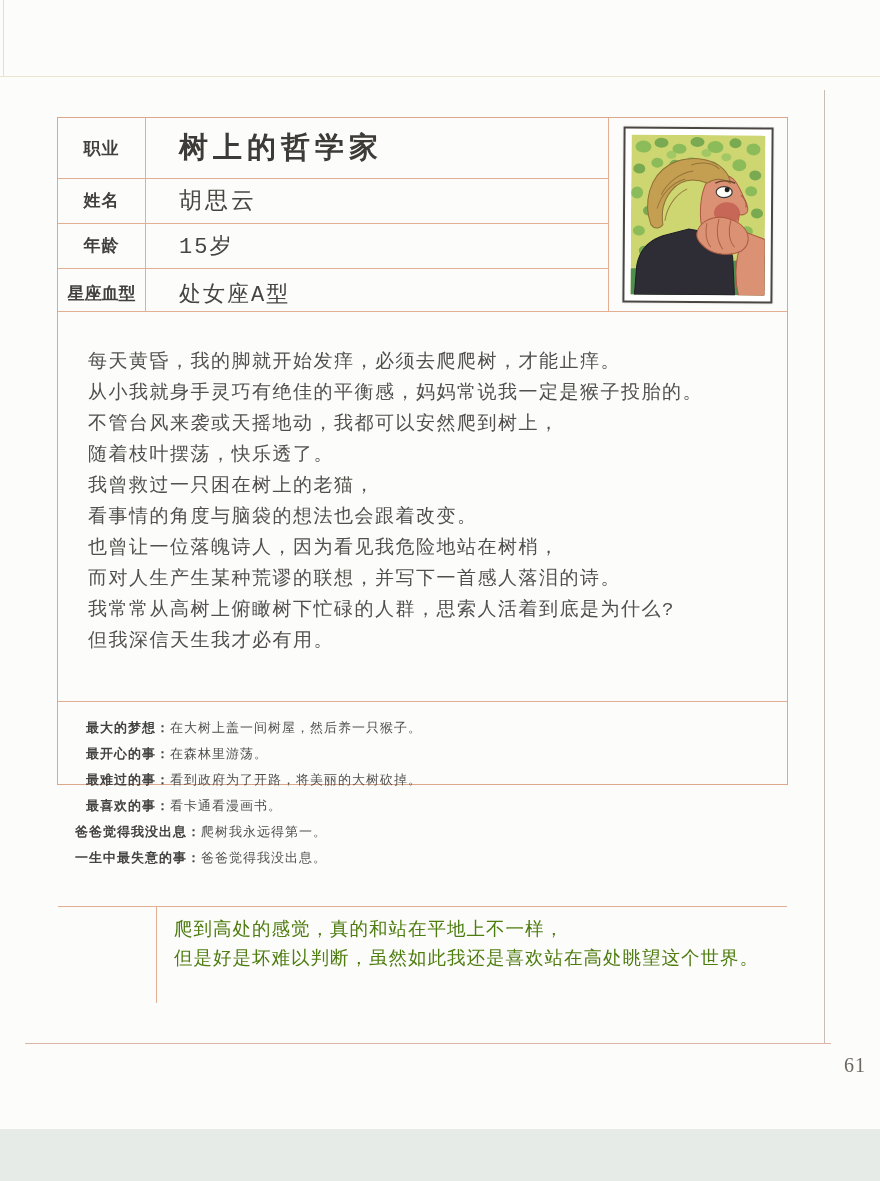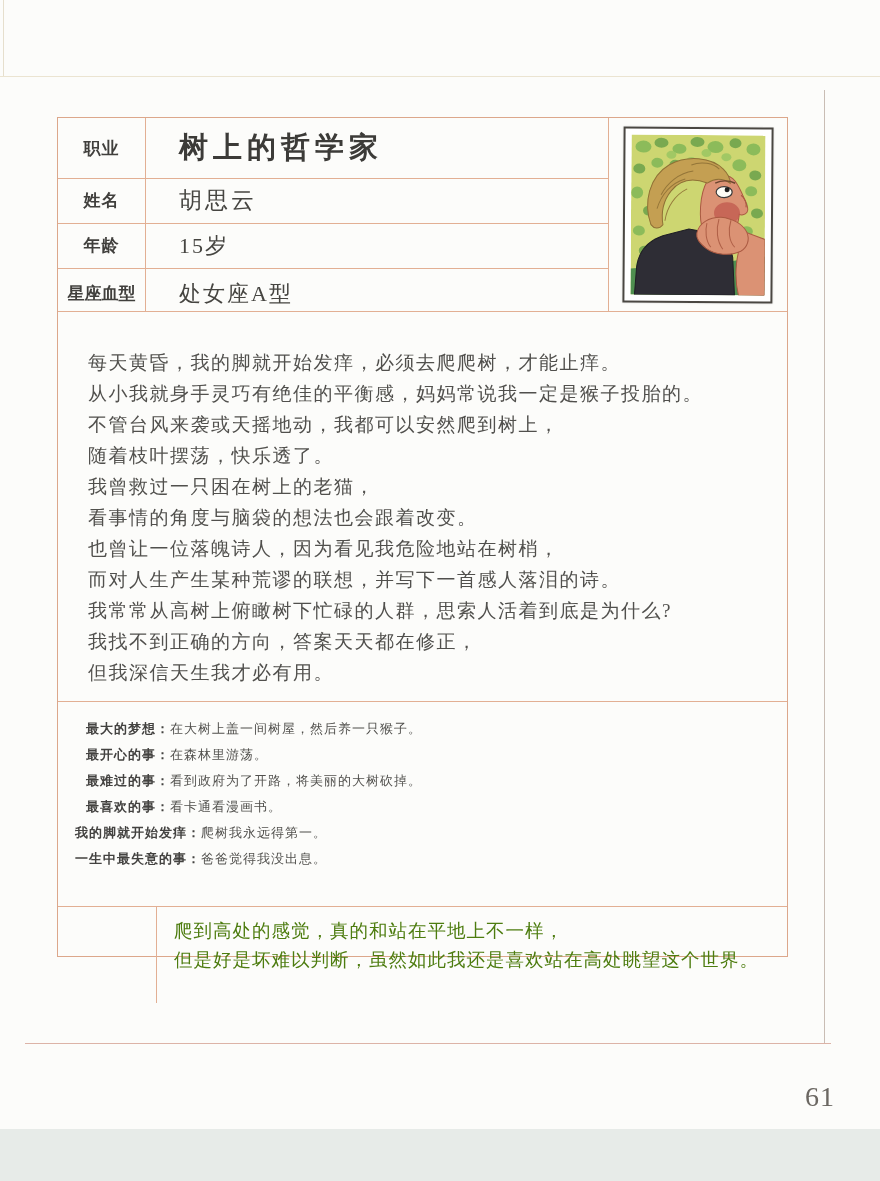--- a/index.html
+++ b/index.html
@@ -14,23 +14,23 @@
   .page {
     position:absolute; left:0; top:0; width:880px; height:1129px;
     background:#fcfcfa;
     box-shadow:0 3px 5px rgba(55,60,55,.35);
   }
   .band { position:absolute; left:0; top:1129px; width:880px; height:52px; background:#e7ebe8; }
   .top-rule { position:absolute; left:0; top:76px; width:880px; height:1px; background:#ebe4d1; }
   .left-tick { position:absolute; left:3px; top:0; width:1px; height:76px; background:#e6dfcd; }
   .outer-v { position:absolute; left:824px; top:90px; width:1px; height:953px; background:#c9bdb4; }
   .outer-h { position:absolute; left:25px; top:1043px; width:806px; height:1px; background:#dcb3a7; }
-  .page-num { position:absolute; left:805px; top:1054px; font-size:28px; color:#6b6762; letter-spacing:1px;margin-top:27px; }
-
-  .card { position:absolute; left:57px; top:117px; width:731px; height:840px; border:1px solid #dca78b; }
+  .page-num { position:absolute; left:844px; top:1054px; font-size:20px; color:#6b6762; letter-spacing:1px; }
+
+  .card { position:absolute; left:57px; top:117px; width:731px; height:668px; border:1px solid #dca78b;font-family:Liberation Mono, monospace; }
 
   .sep-h    { position:absolute; left:0; width:550px; height:1px; background:#e2af93; }
   .sep-full { position:absolute; left:0; width:729px; height:1px; background:#e2af93; }
   .s1{top:60px} .s2{top:105px} .s3{top:150px}
   .s4{top:193px} .s5{top:583px} .s6{top:788px}
   .vline-label { position:absolute; left:87px; top:0; width:1px; height:193px; background:#e2af93; }
 
   .hrow { position:absolute; left:0; width:550px; display:flex; align-items:center; }
   .hrow1{top:0;height:60px} .hrow2{top:60px;height:45px} .hrow3{top:105px;height:45px} .hrow4{top:154px;height:43px}
   .hlabel { width:87px; text-align:center; font-weight:bold; font-size:17px; letter-spacing:1px; color:#403f3c; }
@@ -174,39 +174,38 @@
     <div class="bio">
       <div>每天黄昏，我的脚就开始发痒，必须去爬爬树，才能止痒。</div>
       <div>从小我就身手灵巧有绝佳的平衡感，妈妈常说我一定是猴子投胎的。</div>
       <div>不管台风来袭或天摇地动，我都可以安然爬到树上，</div>
       <div>随着枝叶摆荡，快乐透了。</div>
       <div>我曾救过一只困在树上的老猫，</div>
       <div>看事情的角度与脑袋的想法也会跟着改变。</div>
       <div>也曾让一位落魄诗人，因为看见我危险地站在树梢，</div>
       <div>而对人生产生某种荒谬的联想，并写下一首感人落泪的诗。</div>
       <div>我常常从高树上俯瞰树下忙碌的人群，思索人活着到底是为什么?</div>
-      <div>我找不到正确的方向，答案天天都在修正，</div>
       <div>但我深信天生我才必有用。</div>
     </div>
 
     <div class="qa">
       <div class="qa-line">
         <span class="qa-label">最大的梦想：</span><span>在大树上盖一间树屋，然后养一只猴子。</span>
       </div>
       <div class="qa-line">
         <span class="qa-label">最开心的事：</span><span>在森林里游荡。</span>
       </div>
       <div class="qa-line">
         <span class="qa-label">最难过的事：</span><span>看到政府为了开路，将美丽的大树砍掉。</span>
       </div>
       <div class="qa-line">
         <span class="qa-label">最喜欢的事：</span><span>看卡通看漫画书。</span>
       </div>
       <div class="qa-line wide">
-        <span class="qa-label">我的脚就开始发痒：</span><span>爬树我永远得第一。</span>
+        <span class="qa-label">爸爸觉得我没出息：</span><span>爬树我永远得第一。</span>
       </div>
       <div class="qa-line wide">
         <span class="qa-label">一生中最失意的事：</span><span>爸爸觉得我没出息。</span>
       </div>
     </div>
 
     <div class="note-vline"></div>
     <div class="note-text">
       <div>爬到高处的感觉，真的和站在平地上不一样，</div>
       <div>但是好是坏难以判断，虽然如此我还是喜欢站在高处眺望这个世界。</div>

